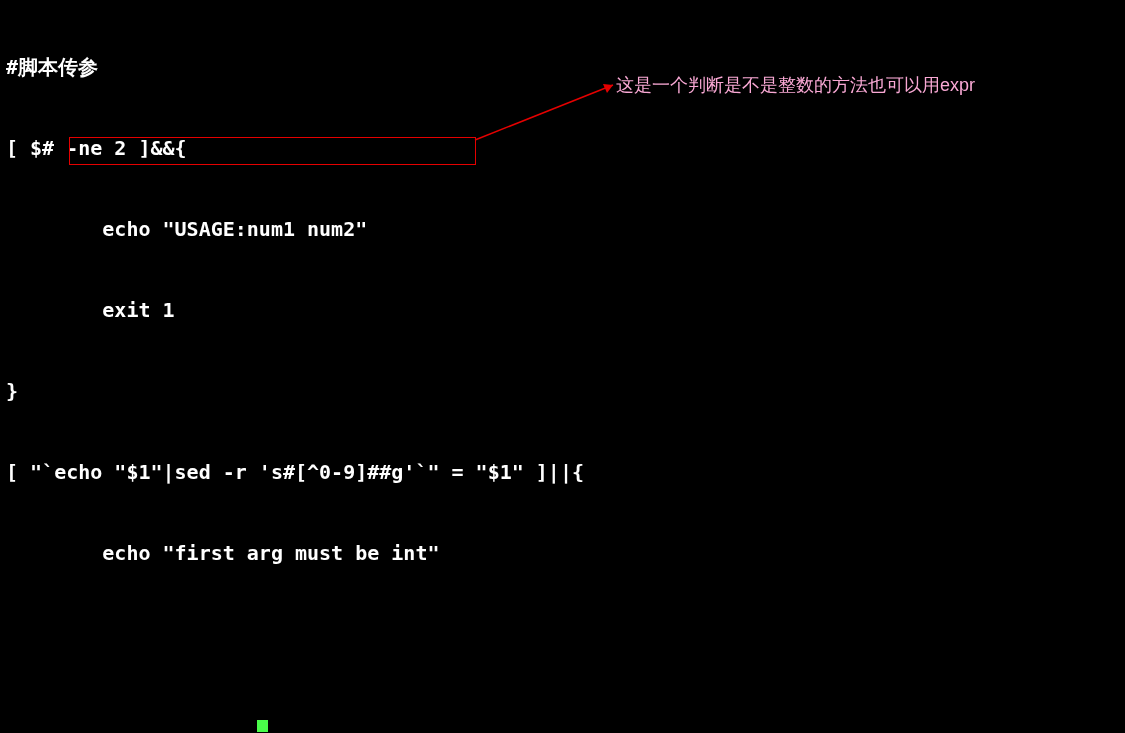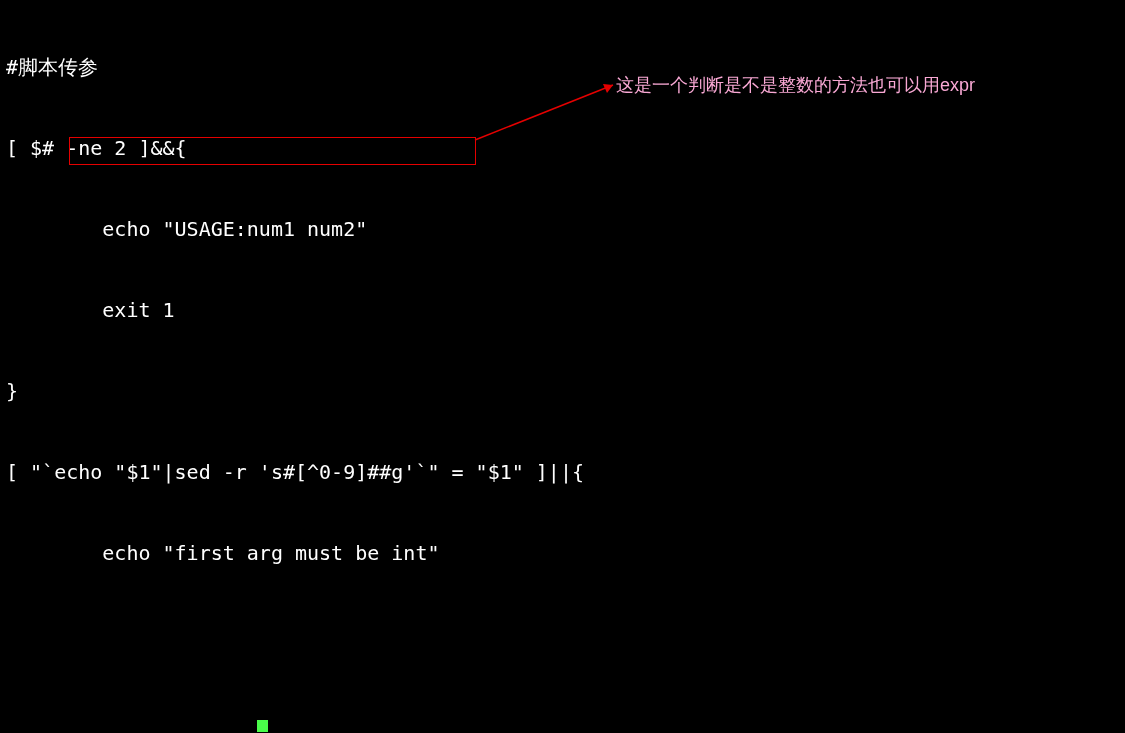--- a/index.html
+++ b/index.html
@@ -11,21 +11,21 @@
     line-height:27px;
     color:#fff;
     overflow:hidden;
     position:relative;
   }
   .terminal{
     position:relative;
     white-space:pre;
     padding:0 6px;
   }
-  .line{display:block;min-height:27px;}
+  .line{display:block;min-height:27px;font-weight:bold;}
   .highlight-box{
     position:absolute;
     left:69px;
     top:137px;
     width:407px;
     height:28px;
     border:1px solid #e50000;
     box-sizing:border-box;
     pointer-events:none;
   }

